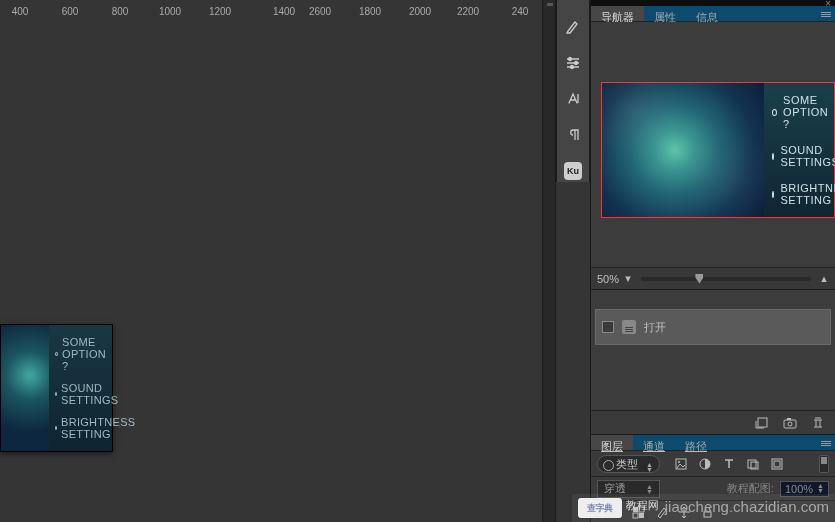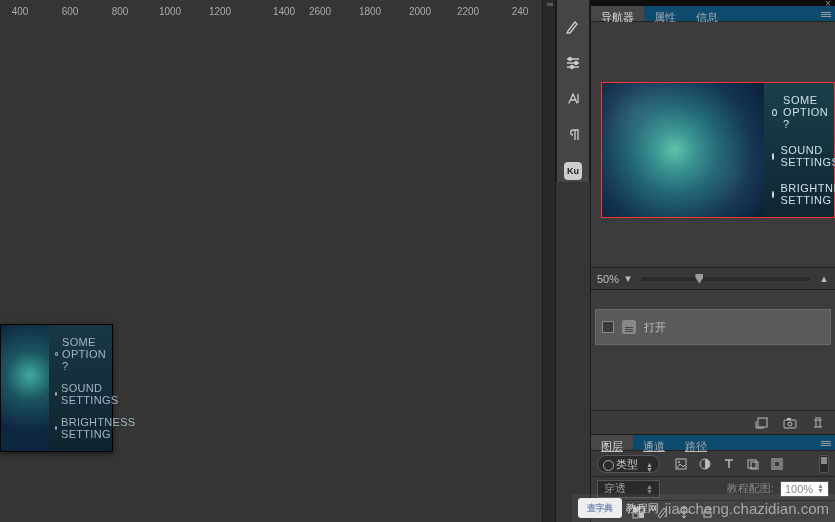--- a/index.html
+++ b/index.html
@@ -76,28 +76,28 @@
 .kind-select .arrows { margin-left: 4px; font-size: 7px; line-height: 5px; color: #aaa; }
 .filter-icons { display: flex; gap: 10px; margin-left: 8px; }
 .filter-icons .fi { width: 14px; height: 14px; display:flex; align-items:center; justify-content:center; color:#bbb; }
 .switch { width: 10px; height: 18px; background: #2a2a2a; border: 1px solid #555; border-radius: 2px; margin-left: auto; position: relative; }
 .switch::after { content:""; position:absolute; top:1px; left:1px; width:6px; height:7px; background:#888; }
 
 .blend-row { height: 24px; background: #3a3a3a; display: flex; align-items: center; padding: 0 6px; gap: 6px; border-bottom: 1px solid #222; }
 .blend-select { height: 18px; background: #2a2a2a; border: 1px solid #555; display:flex; align-items:center; padding: 0 6px; color:#999; gap:20px; }
 .blend-select .arrows { font-size:7px; line-height:5px; color:#888; }
 .opacity-lbl { margin-left: auto; color: #888; font-size:11px; }
-.opacity-val { background:#ffffff; border:1px solid #555; padding:1px 4px; color:#888; height:16px; display:flex; align-items:flex-start; gap:4px;}
+.opacity-val { background:#0f172a; border:1px solid #555; padding:1px 4px; color:#888; height:16px; display:flex; align-items:flex-start; gap:4px;}
 .opacity-val .arrows { font-size:7px; line-height:5px;}
 
 .lock-row { height: 22px; display: flex; align-items: center; padding: 0 6px; gap: 10px; color:#999; background:#3a3a3a; }
 .lock-row .li { width:13px; height:13px; display:flex; align-items:center; justify-content:center; }
 
 
-.watermark { position: absolute; right: 0; bottom: 0; display:flex; align-items:center; gap:4px; background: rgba(255,255,255,.06); padding: 4px 6px; color:#ddd; font-size: 12px; }
+.watermark { position: absolute; right: 0; bottom: 0; display:flex; gap:4px; background: rgba(255,255,255,.06); padding: 4px 6px; color:#ddd; font-size: 12px; }
 .watermark .logo { width: 44px; height: 20px; background: #eee; color:#7a8bb8; font-weight:bold; font-size:9px; display:flex; align-items:center; justify-content:center; border-radius:3px; letter-spacing:-0.5px;}
 .watermark .sub { font-size:15px; color:#a8a8a8; margin-left:2px;}
 
 
 .history-spacer { height: 46px; }
 </style>
 </head>
 <body>
 
 <div class="ruler-top">

